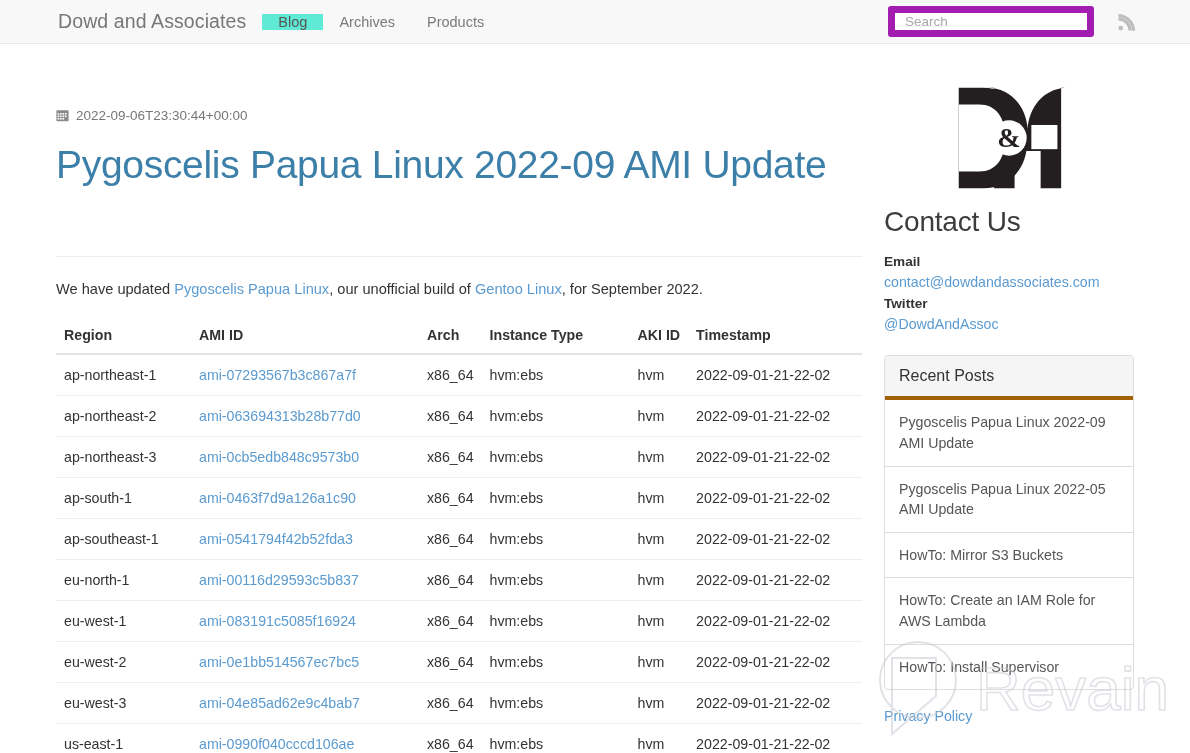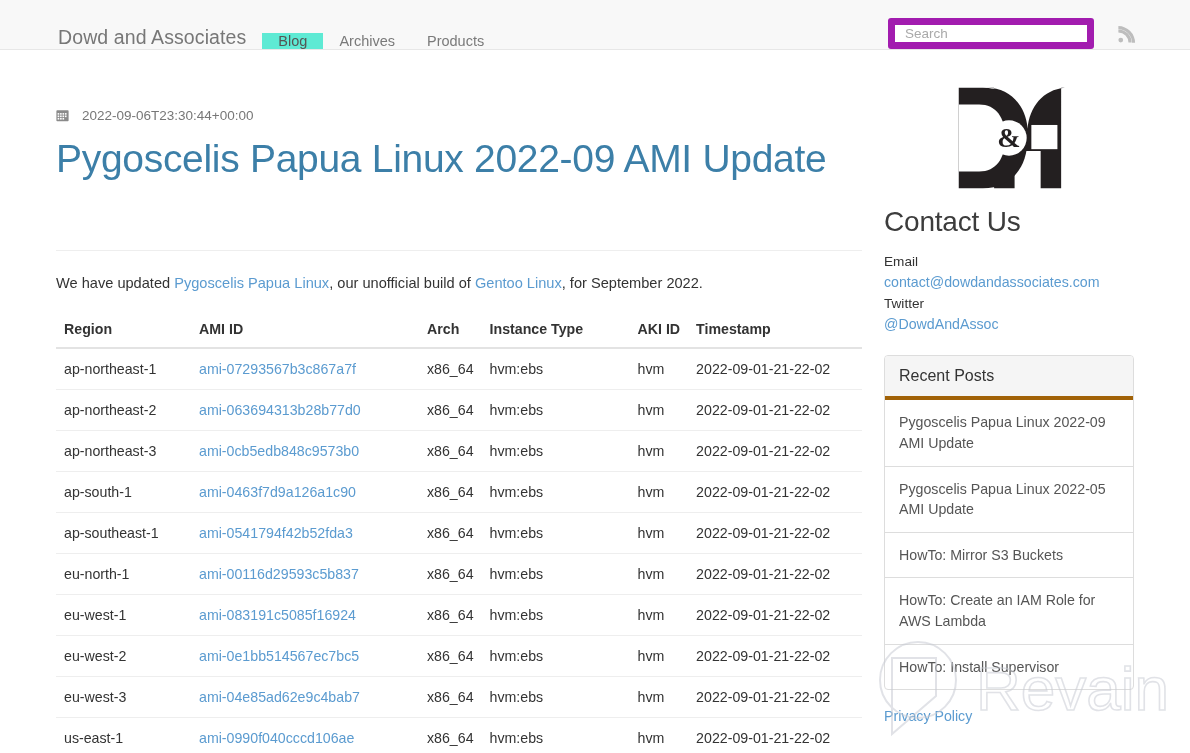--- a/index.html
+++ b/index.html
@@ -8,24 +8,24 @@
     width: 1190px; height: 753px;
     background: #ffffff;
     font-family: "Liberation Sans", sans-serif;
     color: #333333;
     overflow: hidden;
   }
 
   
   .navbar {
     position: absolute; top: 0; left: 0;
-    width: 1190px; height: 50px;
+    width: 1190px; height: 44px;
     background: #f8f8f8;
     border-bottom: 1px solid #e7e7e7;
-    display: flex; align-items: flex-end;
+    display: flex; align-items: center;
   }
   .brand {
     display: flex; align-items: center;
     padding: 0 16px 0 58px;
     font-size: 19.5px;
     color: #777777;
     letter-spacing: .1px;
     white-space: nowrap;
   }
   .nav-items { display: flex; align-items: stretch; }
@@ -55,23 +55,23 @@
   .search-input::placeholder { color: #a9a9a9; }
   .rss-icon { width: 22px; height: 22px; display: block; color: #bdbdbd; }
 
   
   .content {
     position: absolute; top: 48px; left: 0;
     width: 862px; height: 705px;
     padding: 60px 0 0 56px;
   }
   .post-date {
-    display: flex; align-items: center; gap: 13px;
+    display: flex; align-items: center; gap: 7px;
     font-size: 13.5px; color: #777777;
-    margin-bottom: 14px;
+    margin-bottom: 20px;
   }
   .cal-icon { width: 13px; height: 13px; display: block; color: #8a8a8a; }
   .post-title {
     margin: 0;
     font-size: 39px;
     font-weight: normal;
     line-height: 1.15;
     color: #3c7fa8;
     letter-spacing: -.3px;
   }
@@ -119,21 +119,21 @@
     width: 328px; height: 705px;
     padding: 36px 56px 0 22px;
   }
   .logo-wrap { display: flex; justify-content: center; margin-bottom: 14px; }
   .logo-svg { width: 112px; height: 108px; display: block; }
   .contact-title {
     margin: 0 0 14px 0;
     font-size: 28px; font-weight: normal;
     color: #3c3c3c; letter-spacing: -.2px;
   }
-  .contact-label { font-size: 13.6px; font-weight: normal; color: #333333; line-height: 1.5; }
+  .contact-label { font-size: 13.6px; font-weight: bold; color: #333333; line-height: 1.5; }
   .contact-value { font-size: 14.2px; color: #5b9bd0; line-height: 1.5; text-decoration: none; display: block; }
 
   .panel {
     margin-top: 20px;
     border: 1px solid #dddddd;
     border-radius: 4px;
     overflow: hidden;
     background: #ffffff;
   }
   .panel-head {

